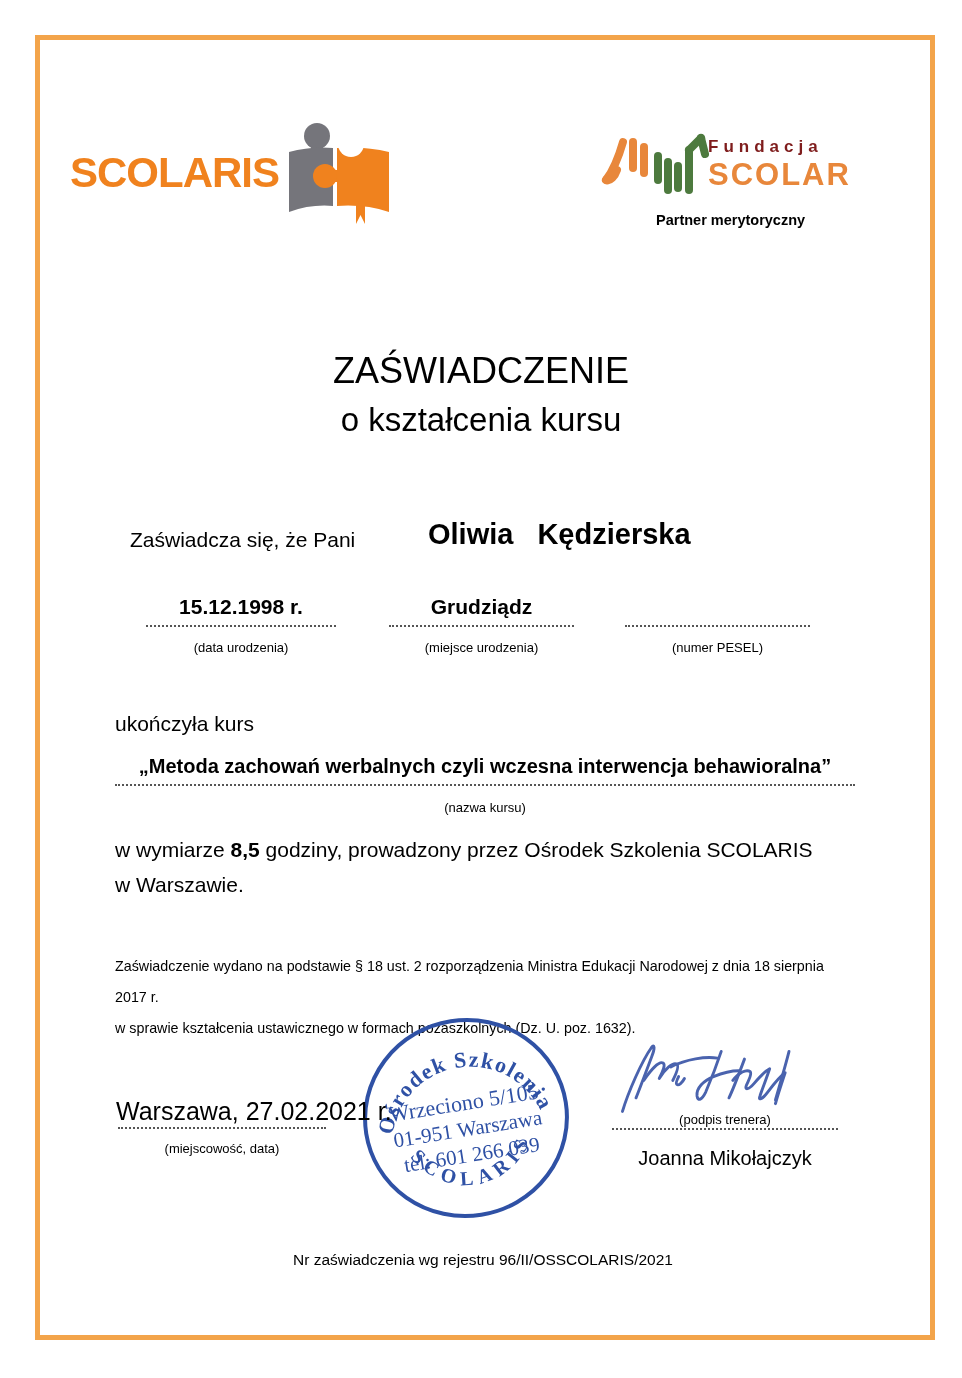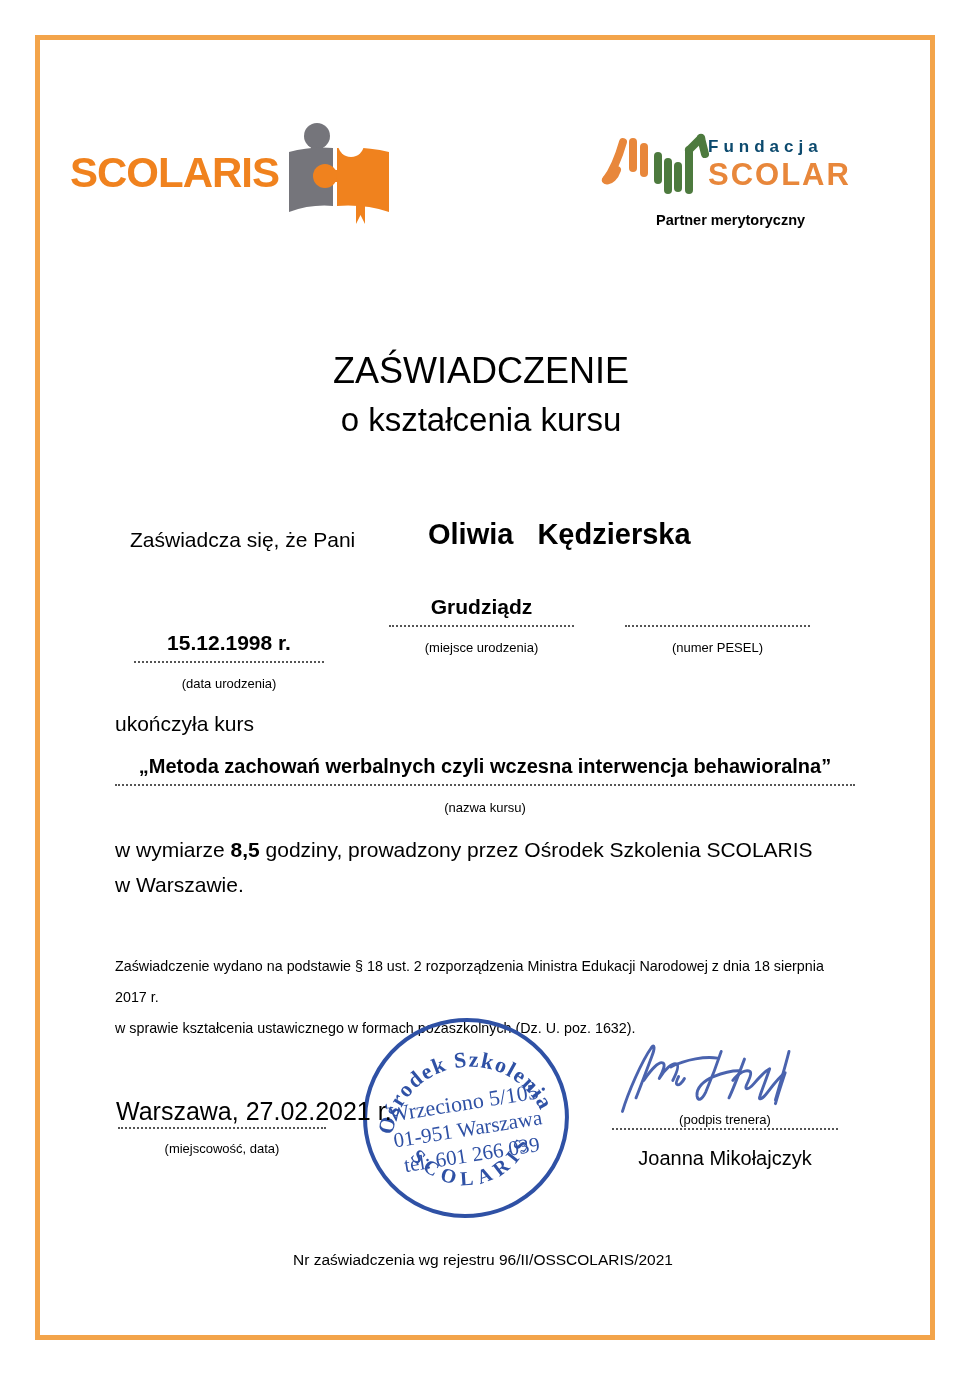--- a/index.html
+++ b/index.html
@@ -11,40 +11,40 @@
   .frame {
     position:absolute; left:35px; top:35px; width:900px; height:1305px;
     border:5px solid #F3A44A; box-sizing:border-box;
   }
   
   .scolaris-word {
     left:70px; top:150px; font-size:42px; font-weight:bold; letter-spacing:-1px;
     color:#F0821E; line-height:46px;
   }
   .fundacja-text { left:708px; top:138px; line-height:1; }
-  .fundacja-top { font-size:17px; font-weight:bold; letter-spacing:5px; color:#0c4a6e; margin-bottom:4px; }
+  .fundacja-top { font-size:17px; font-weight:bold; letter-spacing:5px; color:#7f1d1d; margin-bottom:4px; }
   .fundacja-bottom { font-size:31px; font-weight:bold; letter-spacing:2px; color:#E8873B; }
   .partner { left:656px; top:212px; font-size:14.5px; font-weight:bold; }
 
   
   .title-block { left:0; right:0; top:350px; text-align:center; }
   .title-line1 { font-size:36px; line-height:42px; }
   .title-line2 { font-size:33px; line-height:40px; margin-top:8px; }
 
   
   .intro { left:130px; top:528px; font-size:21px; }
   .name { left:428px; top:518px; font-size:29px; font-weight:bold; }
   .name .first { margin-right:24px; }
 
   
   .field { top:595px; }
   .field .value { height:30px; font-size:21px; font-weight:bold; text-align:center; }
   .dotline { border-bottom:2px dotted #555; height:0; }
   .caption { font-size:13px; text-align:center; margin-top:13px; color:#000; }
-  .f1 { left:134px; width:190px;margin-top:36px; }
+  .f1 { left:146px; width:190px; }
   .f2 { left:389px; width:185px; }
   .f3 { left:625px; width:185px; }
 
   .lead { left:115px; top:712px; font-size:21px; }
   .course-name { left:115px; width:740px; top:755px; font-size:20px; font-weight:bold; text-align:center; }
   .course-line { left:115px; width:740px; top:784px; }
   .course-caption { left:115px; width:740px; top:800px; font-size:13px; text-align:center; }
 
   .hours1 { left:115px; top:838px; font-size:21px; }
   .hours2 { left:115px; top:873px; font-size:21px; }

